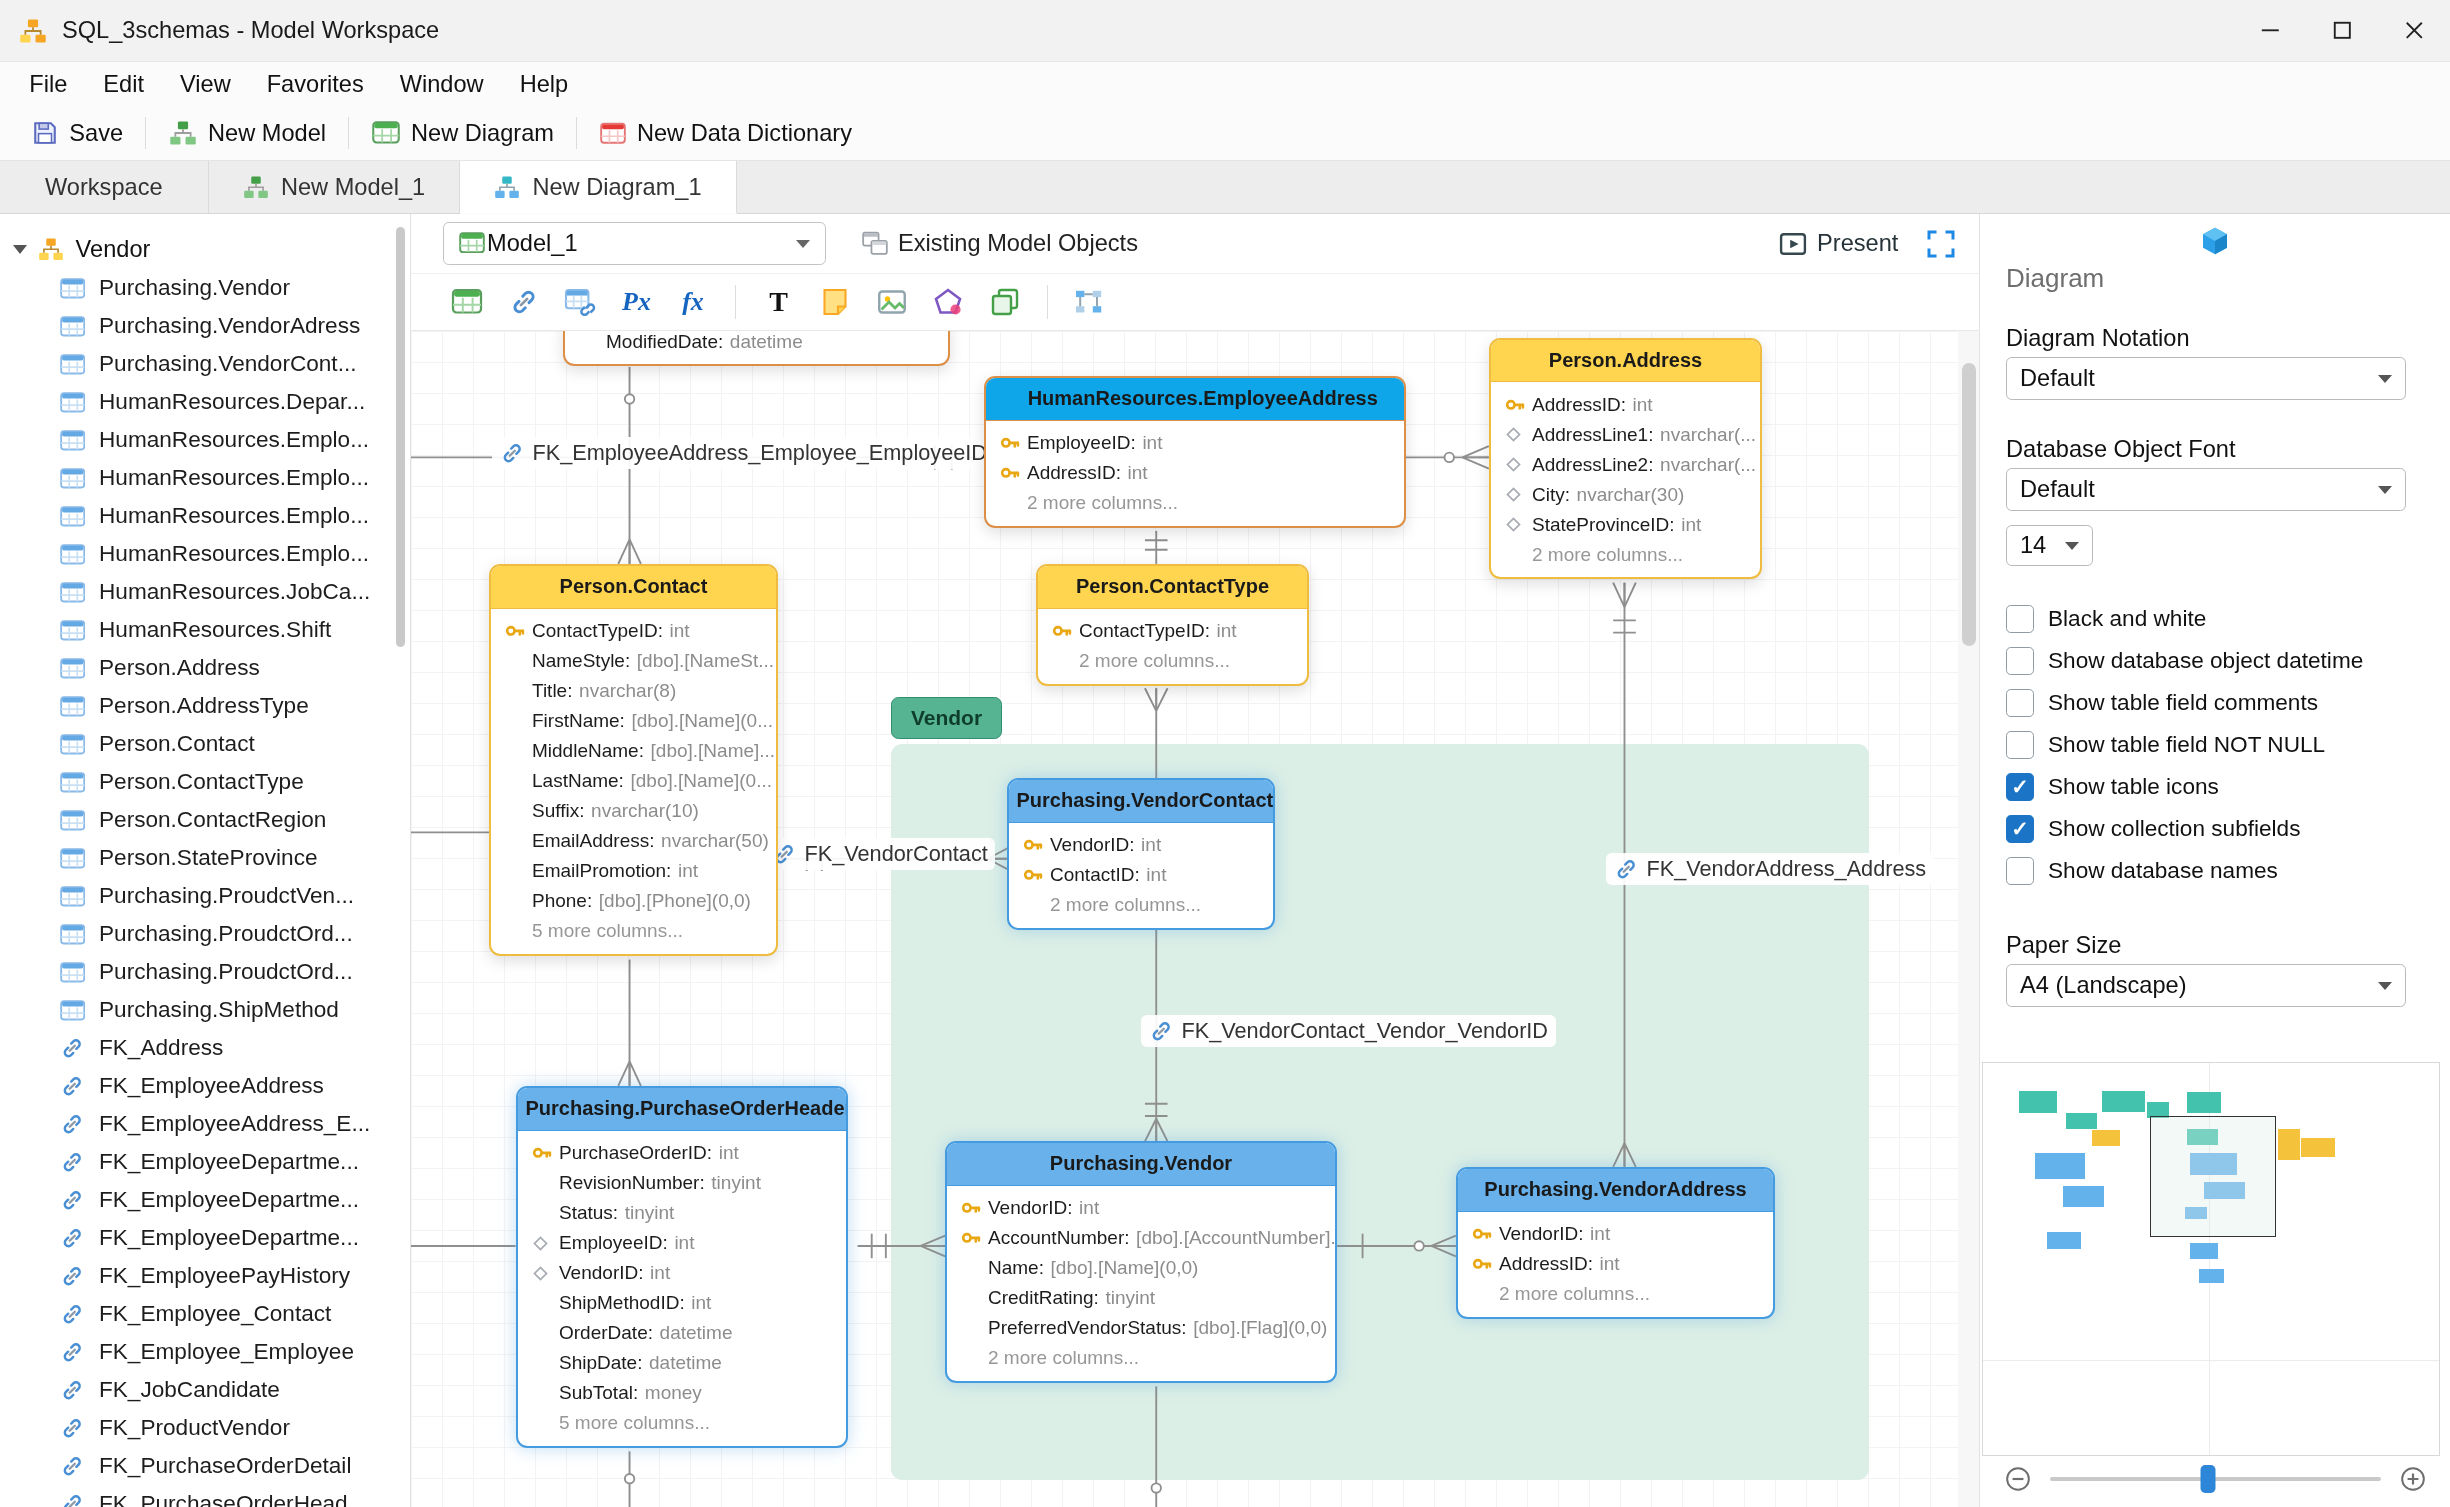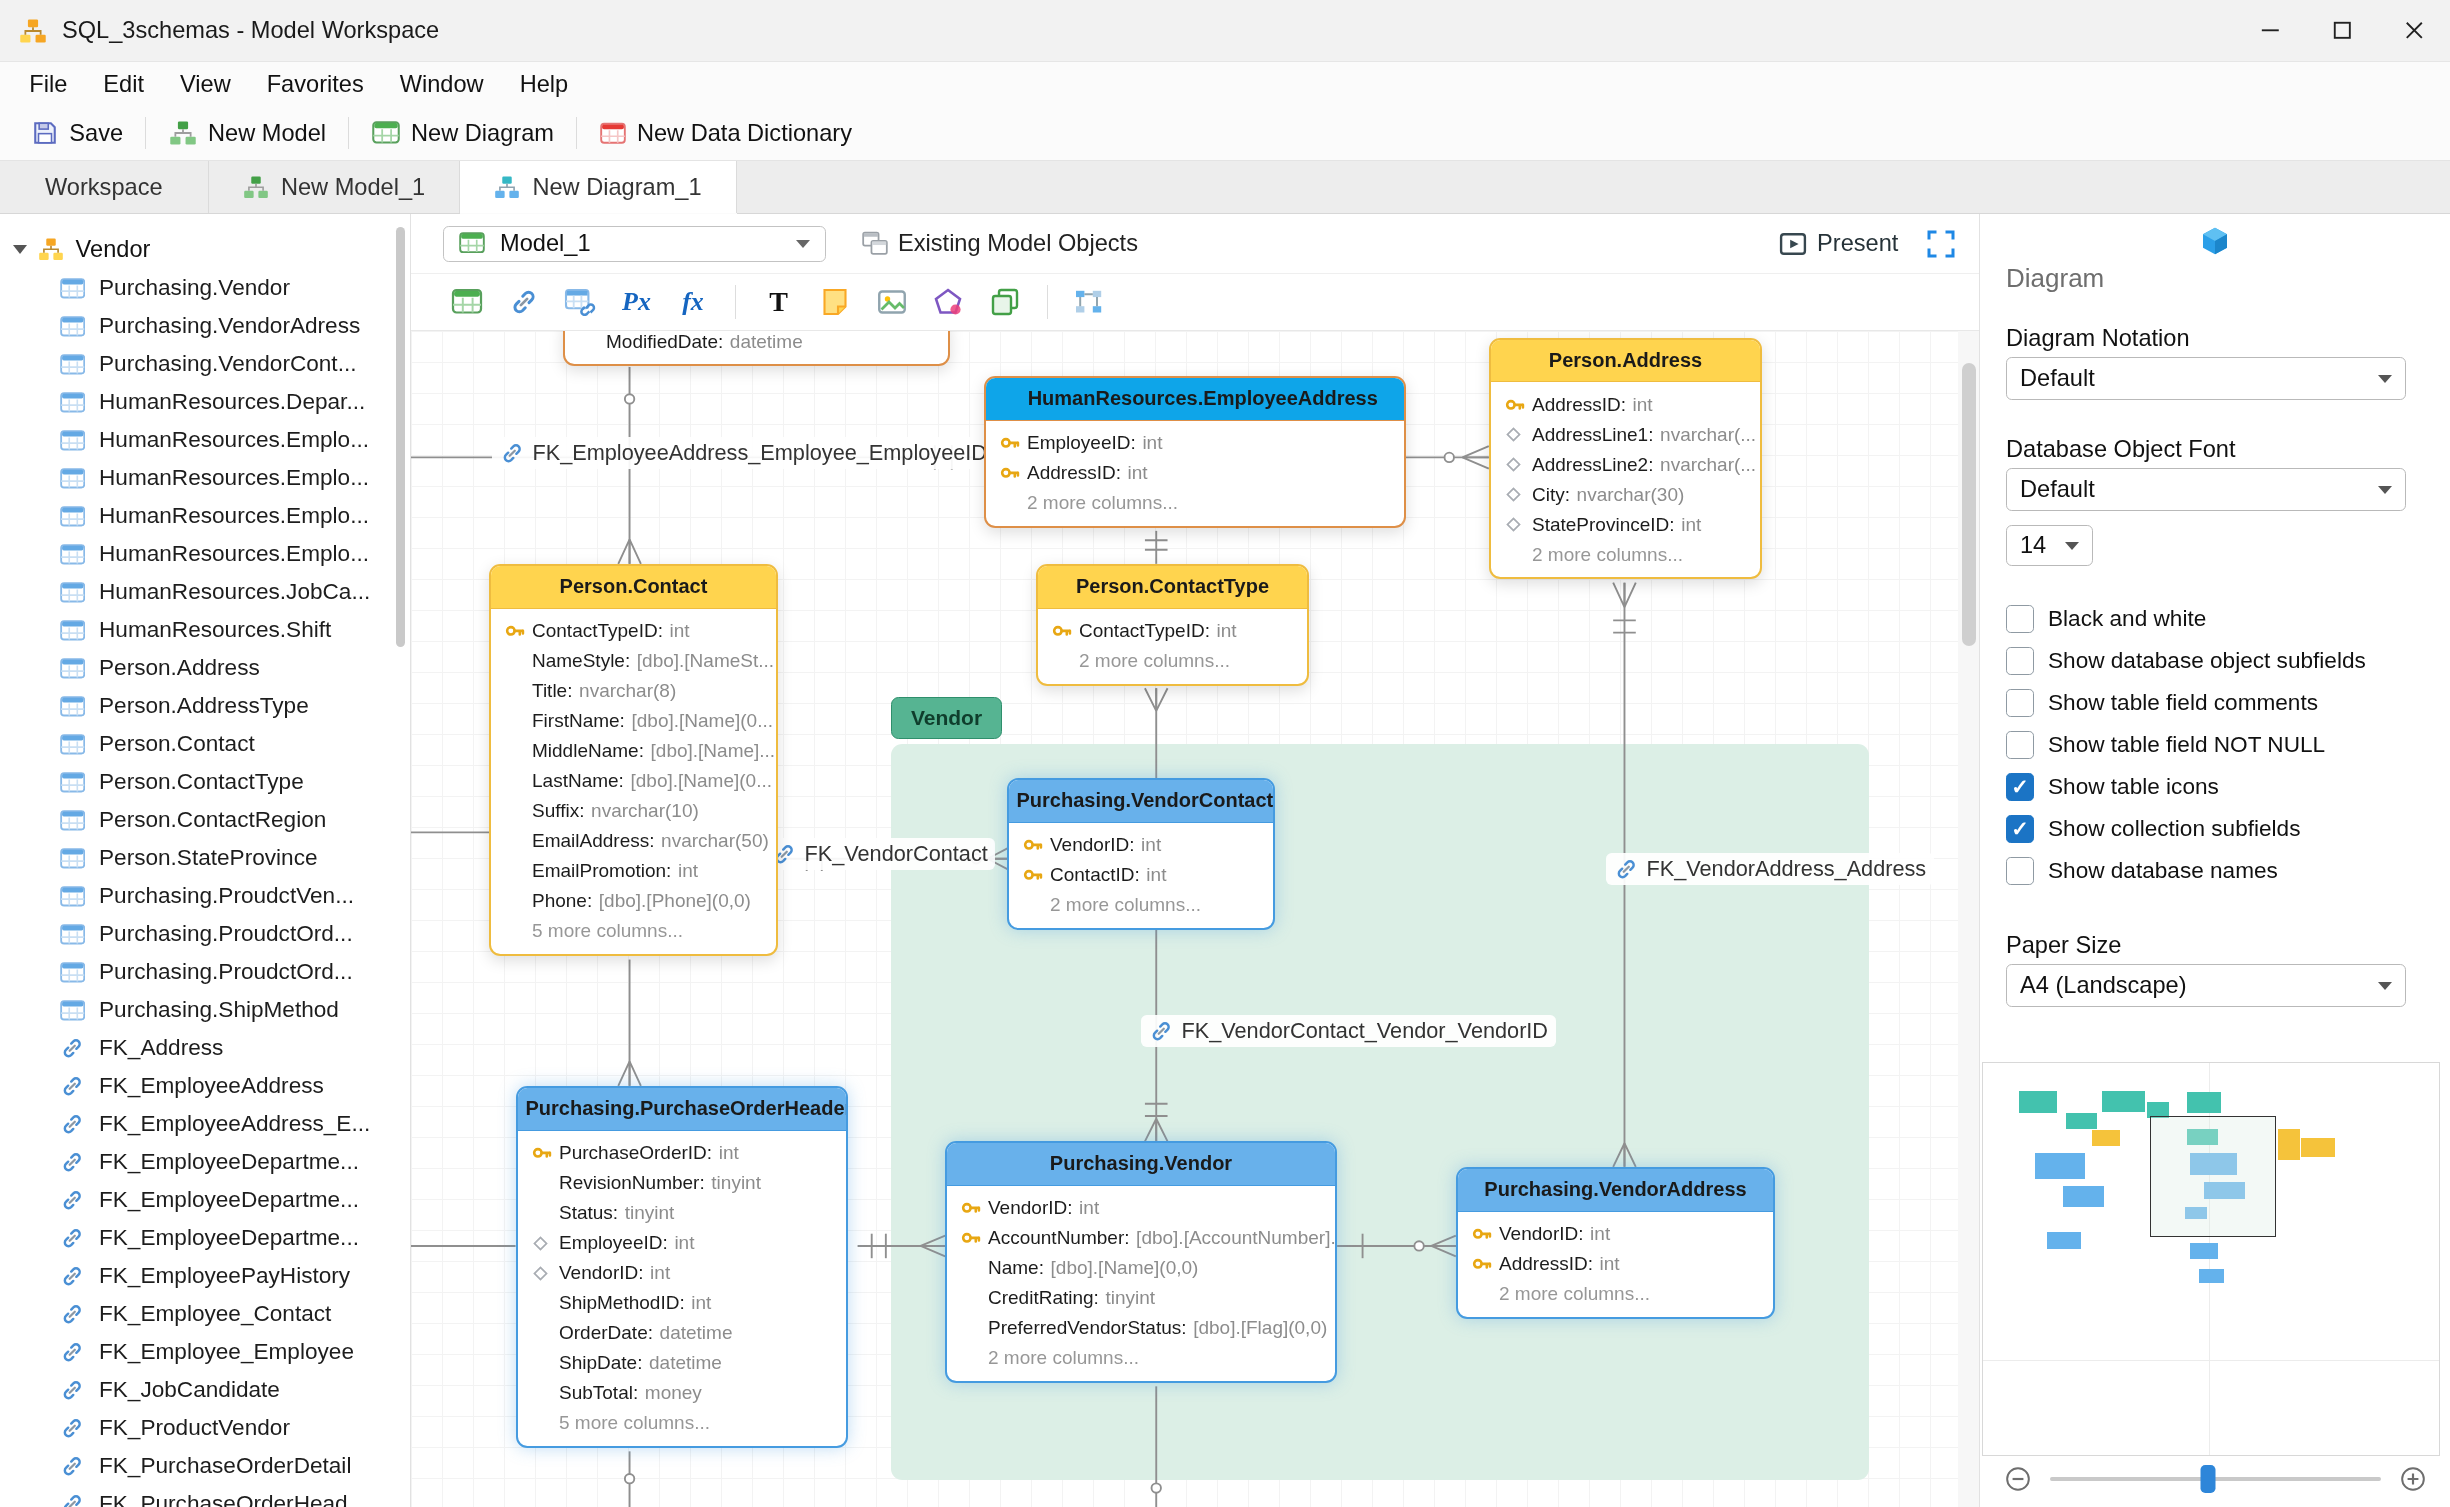--- a/index.html
+++ b/index.html
@@ -35,21 +35,21 @@
   .sidebar{width:411px;border-right:0.9px solid #E2E2E2;padding-top:15px;position:relative;overflow:hidden;background:#fff;flex:0 0 411px;}
   .tree-root{display:flex;align-items:center;gap:11.3px;height:40px;padding-left:13px;font-size:23.6px;color:#111;}
   .chev{width:0;height:0;border-left:7.5px solid transparent;border-right:7.5px solid transparent;border-top:9.4px solid #555;}
   .tree-item{display:flex;align-items:center;gap:13px;height:38px;padding-left:60px;font-size:22.6px;color:#1d1d1d;white-space:nowrap;}
   .tree-icon{display:flex;width:26px;flex:0 0 26px;}
   .sb-scroll{position:absolute;right:4.7px;top:13px;width:9.4px;height:420px;background:#C9C9C9;border-radius:4.7px;}
 
   
   .canvas-col{width:1568px;flex:0 0 1568px;display:flex;flex-direction:column;background:#fff;}
   .canvas-tb1{height:60px;display:flex;align-items:center;padding:0 22.6px 0 32px;background:#fff;border-bottom:0.9px solid #EFEFEF;}
-  .model-select{width:383px;height:36px;border:1.9px solid #C3C3C3;border-radius:5.7px;display:flex;align-items:center;gap:15px;padding:0 15px;font-size:23.6px;color:#111;background:#fff;}
+  .model-select{width:383px;height:43px;border:1.9px solid #C3C3C3;border-radius:5.7px;display:flex;align-items:center;gap:2px;padding:0 15px;font-size:23.6px;color:#111;background:#fff;}
   .dd-chev{margin-left:auto;width:0;height:0;border-left:7.5px solid transparent;border-right:7.5px solid transparent;border-top:8.5px solid #666;}
   .emo{margin-left:36px;display:flex;align-items:center;gap:10px;font-size:23.6px;color:#222;}
   .spacer{flex:1;}
   .present{display:flex;align-items:center;gap:10.4px;font-size:23.6px;color:#263238;margin-right:28px;}
   .canvas-tb2{height:57px;display:flex;align-items:center;gap:24.5px;padding-left:40px;background:#fff;border-bottom:0.9px solid #E8E8E8;}
   .tb2-icon{display:flex;align-items:center;justify-content:center;min-width:32px;height:38px;}
   .tb2-sep{width:0.9px;height:34px;background:#DDD;margin:0 1.9px;}
   .glyph-px,.glyph-fx{font-family:"Liberation Serif",serif;font-style:italic;font-size:26px;color:#1565C0;font-weight:700;}
   .glyph-t{font-family:"Liberation Serif",serif;font-size:28px;color:#111;font-weight:700;}
 
@@ -1187,21 +1187,21 @@
           <span class="dd-chev"></span>
       </div>
 
       <div id="checkboxes">
           <div class="cb-row">
             <span class="cb-box"></span>
             <span class="cb-label">Black and white</span>
           </div>
           <div class="cb-row">
             <span class="cb-box"></span>
-            <span class="cb-label">Show database object subfields</span>
+            <span class="cb-label">Show database object datetime</span>
           </div>
           <div class="cb-row">
             <span class="cb-box"></span>
             <span class="cb-label">Show table field comments</span>
           </div>
           <div class="cb-row">
             <span class="cb-box"></span>
             <span class="cb-label">Show table field NOT NULL</span>
           </div>
           <div class="cb-row">

